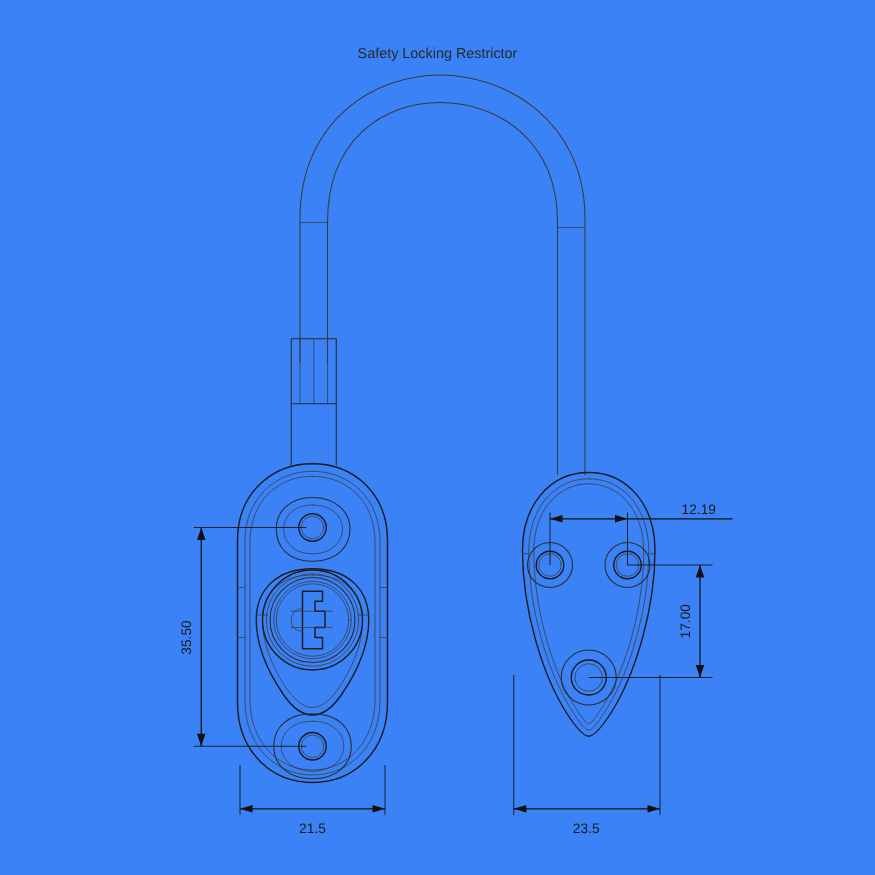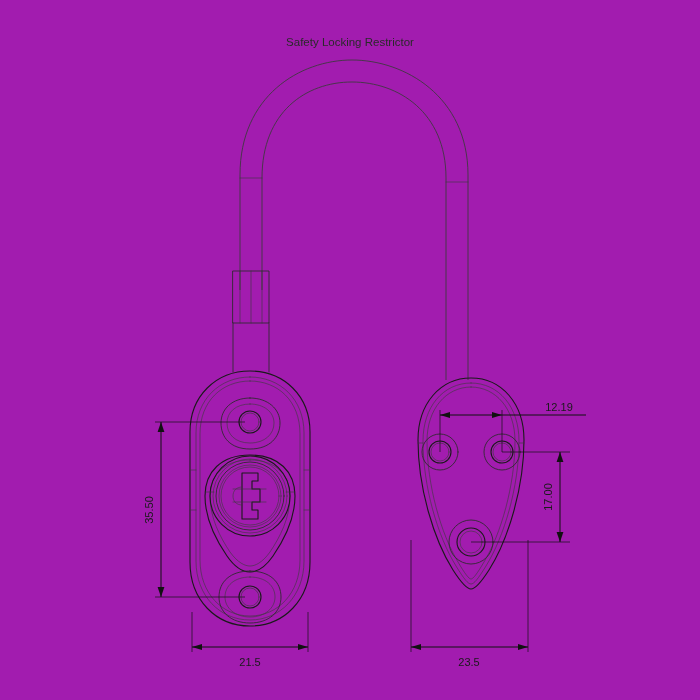--- a/index.html
+++ b/index.html
@@ -11,21 +11,21 @@
     width: 700px;
     height: 700px;
     font-family: "Liberation Sans", sans-serif;
     overflow: hidden;
     position: relative;
   }
   #drawing-root {
     position: relative;
     width: 700px;
     height: 700px;
-    background: #a21caf;
+    background: #3b82f6;
   }
   svg.sheet {
     display: block;
     width: 700px;
     height: 700px;
   }
   .outline {
     fill: none;
     stroke: #1a1a1a;
     stroke-width: 1.1;

